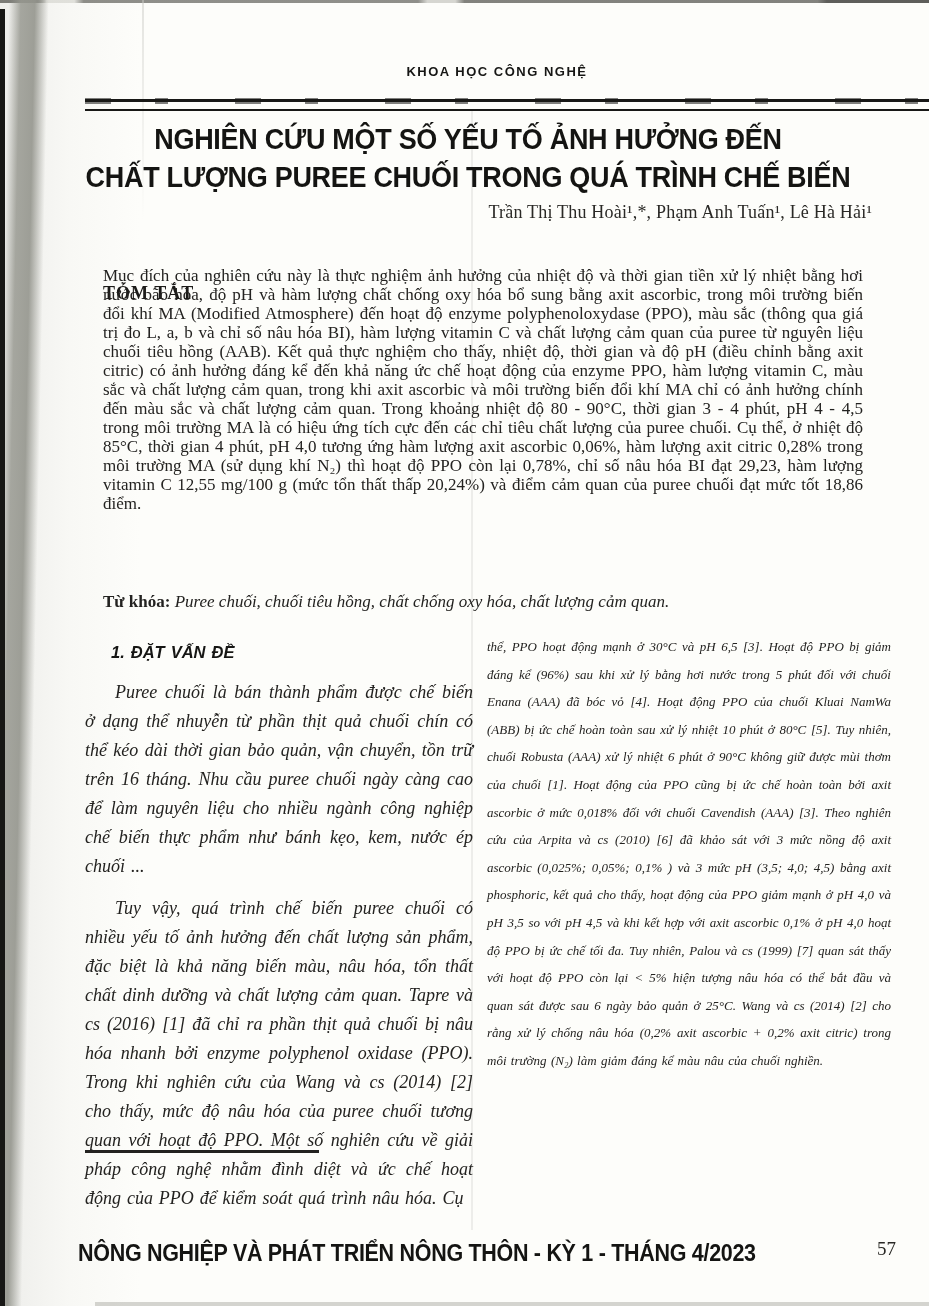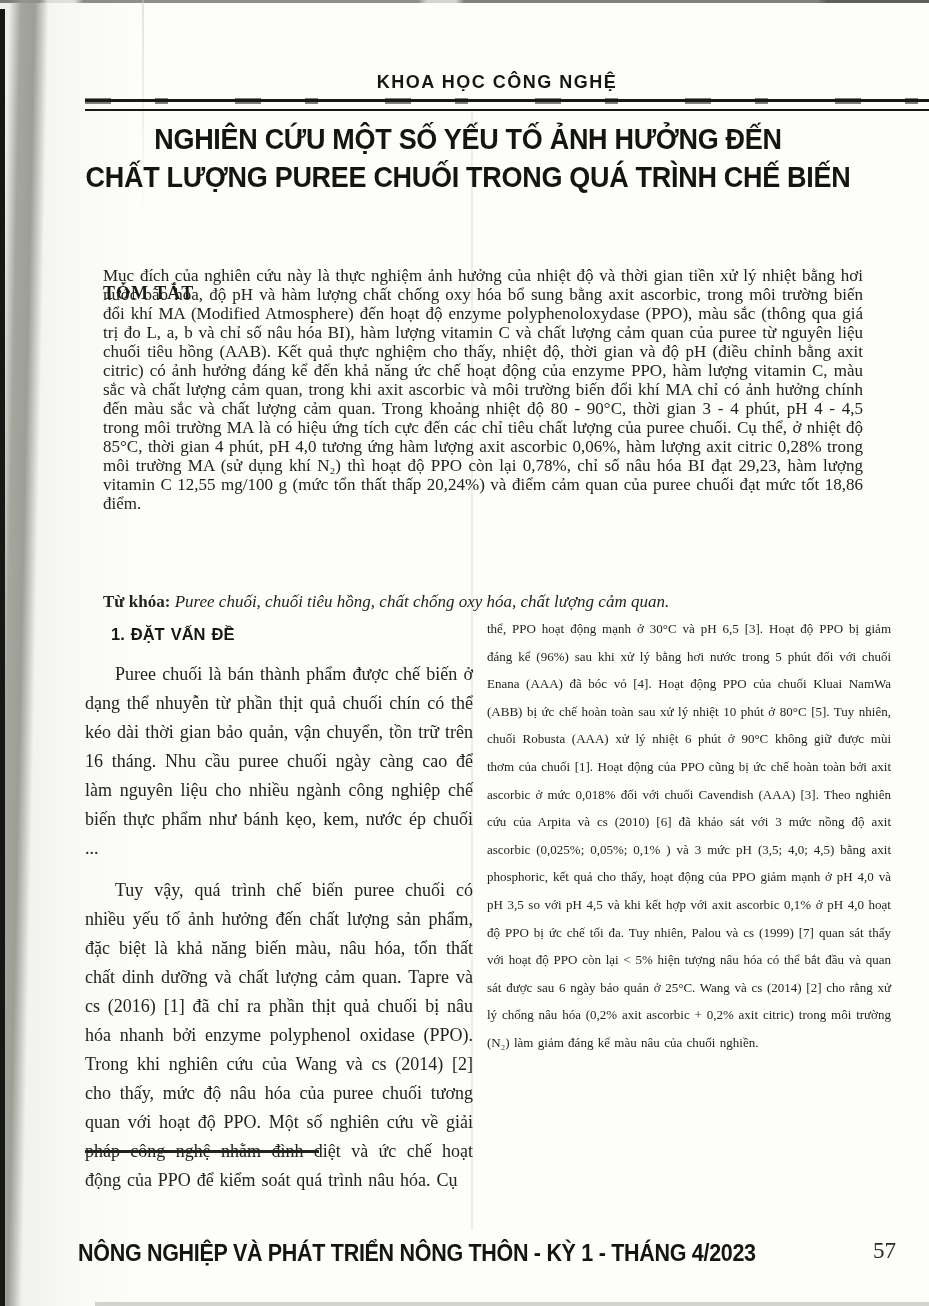--- a/index.html
+++ b/index.html
@@ -23,24 +23,24 @@
   .scan-gutter{position:absolute;left:9px;top:-6px;width:40px;height:1330px;
     background:linear-gradient(90deg,rgba(152,153,145,0) 0,rgba(152,153,145,.85) 30%,rgba(148,149,141,.9) 65%,rgba(152,153,145,0) 100%);
     transform:rotate(1.2deg);transform-origin:top left;}
   .scan-streak-a{position:absolute;left:142px;top:0;width:2px;height:220px;
     background:linear-gradient(#c9c9c4,rgba(201,201,196,0));opacity:.5;}
   .scan-streak-b{position:absolute;left:471px;top:110px;width:2px;height:1120px;background:#cfcfca;opacity:.35;}
   .scan-bottom-edge{position:absolute;left:95px;right:0;bottom:0;height:4px;background:#b9b9b3;opacity:.6;}
 
   
   .journal-header{
-    position:absolute;left:85px;right:20px;top:72px;
+    position:absolute;left:85px;right:20px;top:64px;
     text-align:center;
     font-family:"Liberation Sans", sans-serif;
-    font-weight:700;font-size:18px;letter-spacing:1.5px;
+    font-weight:700;font-size:13px;letter-spacing:1.5px;
     color:#161614;transform:scaleY(1.05);
   }
   .header-rule{position:absolute;left:85px;right:0;top:99px;height:7px;
     border-top:3px solid #181816;border-bottom:2px solid #181816;}
   .header-rule-blobs{position:absolute;left:85px;right:0;top:98px;height:6px;
     background:repeating-linear-gradient(90deg,#181816 0 26px,transparent 26px 70px,#181816 70px 83px,transparent 83px 150px);
     opacity:.55;}
 
   
   .article-title{
@@ -67,21 +67,21 @@
     word-spacing:1px;color:#232220;
   }
   .keywords-line{
     position:absolute;left:103px;top:592px;width:760px;
     font-size:17px;color:#232220;
   }
   .keywords-line .kw-label{font-weight:700;margin-top:28px;}
   .keywords-line .kw-text{font-style:italic;}
 
   
-  .col{position:absolute;top:615px;text-align:justify;color:#232220;}
+  .col{position:absolute;top:633px;text-align:justify;color:#232220;font-style:italic;}
   .col-left{left:85px;width:388px;font-size:18px;line-height:29px;word-spacing:1.4px;}
   .col-right{left:487px;width:404px;font-size:13px;line-height:27.6px;word-spacing:1.1px;}
   .section-heading{
     font-family:"Liberation Sans", sans-serif;
     font-weight:800;font-size:16.5px;letter-spacing:0;
     color:#161614;margin:4px 0 12px 26px;
     transform:scaleY(1.05);transform-origin:left top;
     text-align:left;
   }
   .body-par{margin:0 0 13px 0;text-indent:30px;}
@@ -94,21 +94,21 @@
 
   
   .journal-footer{
     position:absolute;left:78px;top:1240px;
     font-family:"Liberation Sans", sans-serif;
     font-weight:700;font-size:21.5px;letter-spacing:-0.3px;
     color:#141412;transform:scaleY(1.1);transform-origin:left top;
   }
   .page-number{
     position:absolute;right:33px;top:1238px;
-    font-size:23px;color:#2a2926;
+    font-size:19px;color:#2a2926;
   }
 </style>
 </head>
 <body>
 
 <div class="page">
 
   <div class="scan-top-edge"></div>
   <div class="scan-gutter"></div>
   <div class="scan-left-edge"></div>
@@ -117,20 +117,21 @@
   <div class="scan-bottom-edge"></div>
 
   <div class="journal-header">KHOA HỌC CÔNG NGHỆ</div>
   <div class="header-rule"></div>
   <div class="header-rule-blobs"></div>
 
   <div class="article-title">
     <div>NGHIÊN CỨU MỘT SỐ YẾU TỐ ẢNH HƯỞNG ĐẾN</div>
     <div>CHẤT LƯỢNG PUREE CHUỐI TRONG QUÁ TRÌNH CHẾ BIẾN</div>
   </div>
+  <div class="authors">Trần Thị Thu Hoài¹,*, Phạm Anh Tuấn¹, Lê Hà Hải¹</div>
 
   <div class="abstract-heading">TÓM TẮT</div>
   <div class="abstract-text">Mục đích của nghiên cứu này là thực nghiệm ảnh hưởng của nhiệt độ và thời gian tiền xử lý nhiệt bằng hơi nước bão hòa, độ pH và hàm lượng chất chống oxy hóa bổ sung bằng axit ascorbic, trong môi trường biến đổi khí MA (Modified Atmosphere) đến hoạt độ enzyme polyphenoloxydase (PPO), màu sắc (thông qua giá trị đo L, a, b và chỉ số nâu hóa BI), hàm lượng vitamin C và chất lượng cảm quan của puree từ nguyên liệu chuối tiêu hồng (AAB). Kết quả thực nghiệm cho thấy, nhiệt độ, thời gian và độ pH (điều chỉnh bằng axit citric) có ảnh hưởng đáng kể đến khả năng ức chế hoạt động của enzyme PPO, hàm lượng vitamin C, màu sắc và chất lượng cảm quan, trong khi axit ascorbic và môi trường biến đổi khí MA chỉ có ảnh hưởng chính đến màu sắc và chất lượng cảm quan. Trong khoảng nhiệt độ 80 - 90°C, thời gian 3 - 4 phút,  pH 4 - 4,5 trong môi trường MA là có hiệu ứng tích cực đến các chỉ tiêu chất lượng của puree chuối. Cụ thể, ở nhiệt độ 85°C, thời gian 4 phút, pH 4,0 tương ứng hàm lượng axit ascorbic 0,06%, hàm lượng axit citric 0,28% trong môi trường MA (sử dụng khí N₂) thì hoạt độ PPO còn lại 0,78%, chỉ số nâu hóa BI đạt 29,23, hàm lượng vitamin C 12,55 mg/100 g (mức tổn thất thấp 20,24%) và điểm cảm quan của puree chuối đạt mức tốt 18,86 điểm.</div>
   <div class="keywords-line">
     <span class="kw-label">Từ khóa:</span><span class="kw-text"> Puree chuối, chuối tiêu hồng, chất chống oxy hóa, chất lượng cảm quan.</span>
   </div>
 
   <div class="col col-left">
     <div class="section-heading">1. ĐẶT VẤN ĐỀ</div>
     <p class="body-par">Puree chuối là bán thành phẩm được chế biến ở dạng thể nhuyễn từ phần thịt quả chuối chín có thể kéo dài thời gian bảo quản, vận chuyển, tồn trữ trên 16 tháng. Nhu cầu puree chuối ngày càng cao để làm nguyên liệu cho nhiều ngành công nghiệp chế biến thực phẩm như bánh kẹo, kem, nước ép chuối ...</p>

